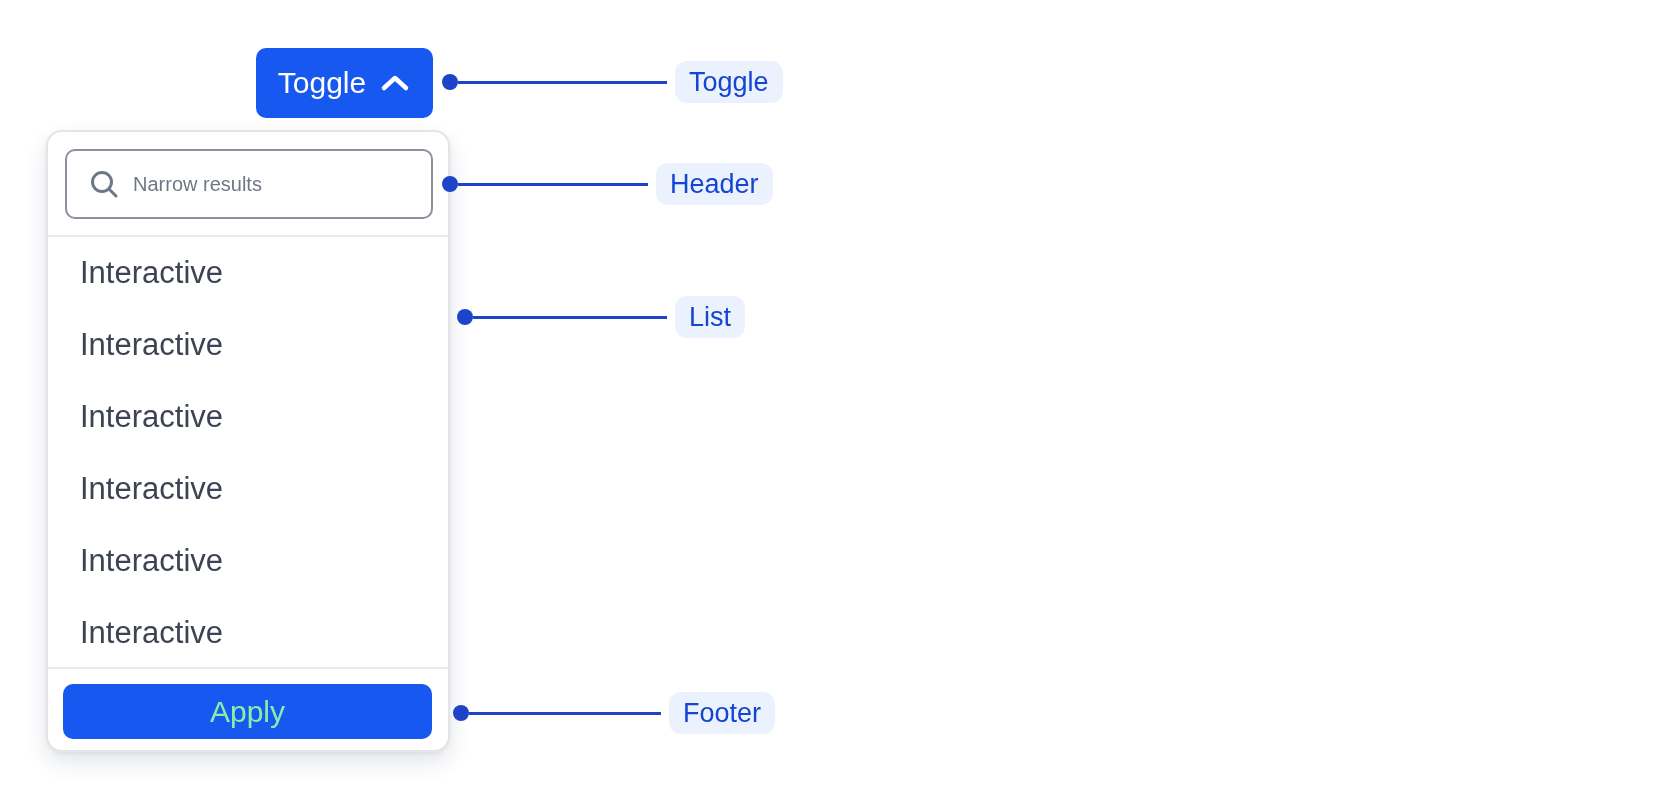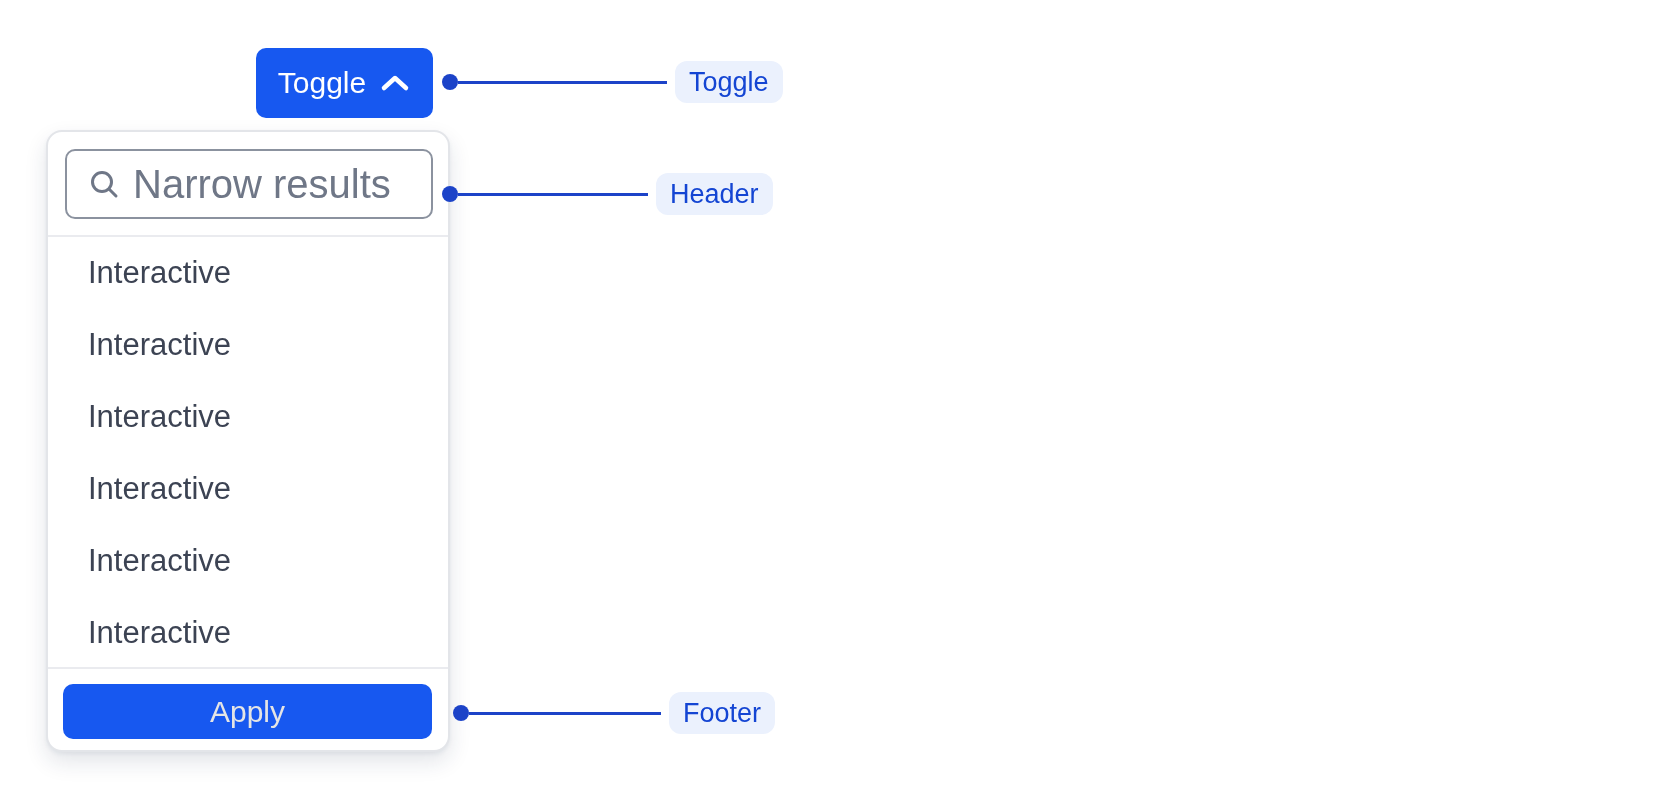--- a/index.html
+++ b/index.html
@@ -37,57 +37,57 @@
   .panel-header{
     padding:17px 15px 16px 17px;
     border-bottom:2px solid var(--divider);
   }
   .search-box{
     height:70px;border:2px solid var(--input-border);border-radius:10px;
     display:flex;align-items:center;padding-left:21px;gap:13px;background:#fff;
   }
   .search-box input{
     border:none;outline:none;flex:1;min-width:0;height:100%;
-    font-size:40px;color:var(--item-text);background:transparent;
+    font-size:20px;color:var(--item-text);background:transparent;
     font-family:"Liberation Sans", sans-serif;padding-right:12px;
   }
   .search-box input::placeholder{color:var(--muted-text);opacity:1;}
 
   .list{list-style:none;flex:1;overflow:hidden;}
   .list li{
-    height:72px;display:flex;align-items:center;padding-left:40px;
+    height:72px;display:flex;align-items:center;padding-left:32px;
     font-size:31px;color:var(--item-text);cursor:pointer;
   }
 
   .panel-footer{
     border-top:2px solid var(--divider);
     padding:15px 16px 11px 15px;
   }
   .apply-btn{
     width:100%;height:55px;background:var(--accent-blue);border:none;
-    border-radius:10px;color:#e5e5e5;font-size:30px;font-weight:500;cursor:pointer;
+    border-radius:10px;color:#86efac;font-size:30px;font-weight:500;cursor:pointer;
     font-family:"Liberation Sans", sans-serif;
   }
 
   
   .annot{position:absolute;height:42px;display:flex;align-items:center;}
   .annot .dot{
     width:16px;height:16px;border-radius:50%;
     background:var(--annotation-blue);flex:none;
   }
   .annot .leader{
     height:3px;background:var(--annotation-blue);flex:none;margin-right:8px;
   }
   .annot .tag{
     height:42px;display:flex;align-items:center;padding:0 14px;
     background:var(--annotation-bg);border-radius:12px;
     color:var(--annotation-text);font-size:27px;white-space:nowrap;
   }
   .annot-toggle{left:442px;top:61px;}  .annot-toggle .leader{width:209px;}
-  .annot-header{left:442px;top:173px;} .annot-header .leader{width:190px;}
+  .annot-header{left:442px;top:163px;} .annot-header .leader{width:190px;}
   .annot-list{left:457px;top:296px;}   .annot-list .leader{width:194px;}
   .annot-footer{left:453px;top:692px;} .annot-footer .leader{width:192px;}
 
   svg{display:block;flex:none;}
 </style>
 </head>
 <body>
 
 <div class="canvas">
 
@@ -129,20 +129,25 @@
     <span class="leader"></span>
     <span class="tag">Toggle</span>
   </div>
 
   <div class="annot annot-header">
     <span class="dot"></span>
     <span class="leader"></span>
     <span class="tag">Header</span>
   </div>
 
+  <div class="annot annot-list">
+    <span class="dot"></span>
+    <span class="leader"></span>
+    <span class="tag">List</span>
+  </div>
 
   <div class="annot annot-footer">
     <span class="dot"></span>
     <span class="leader"></span>
     <span class="tag">Footer</span>
   </div>
 
 </div>
 
 </body></html>

